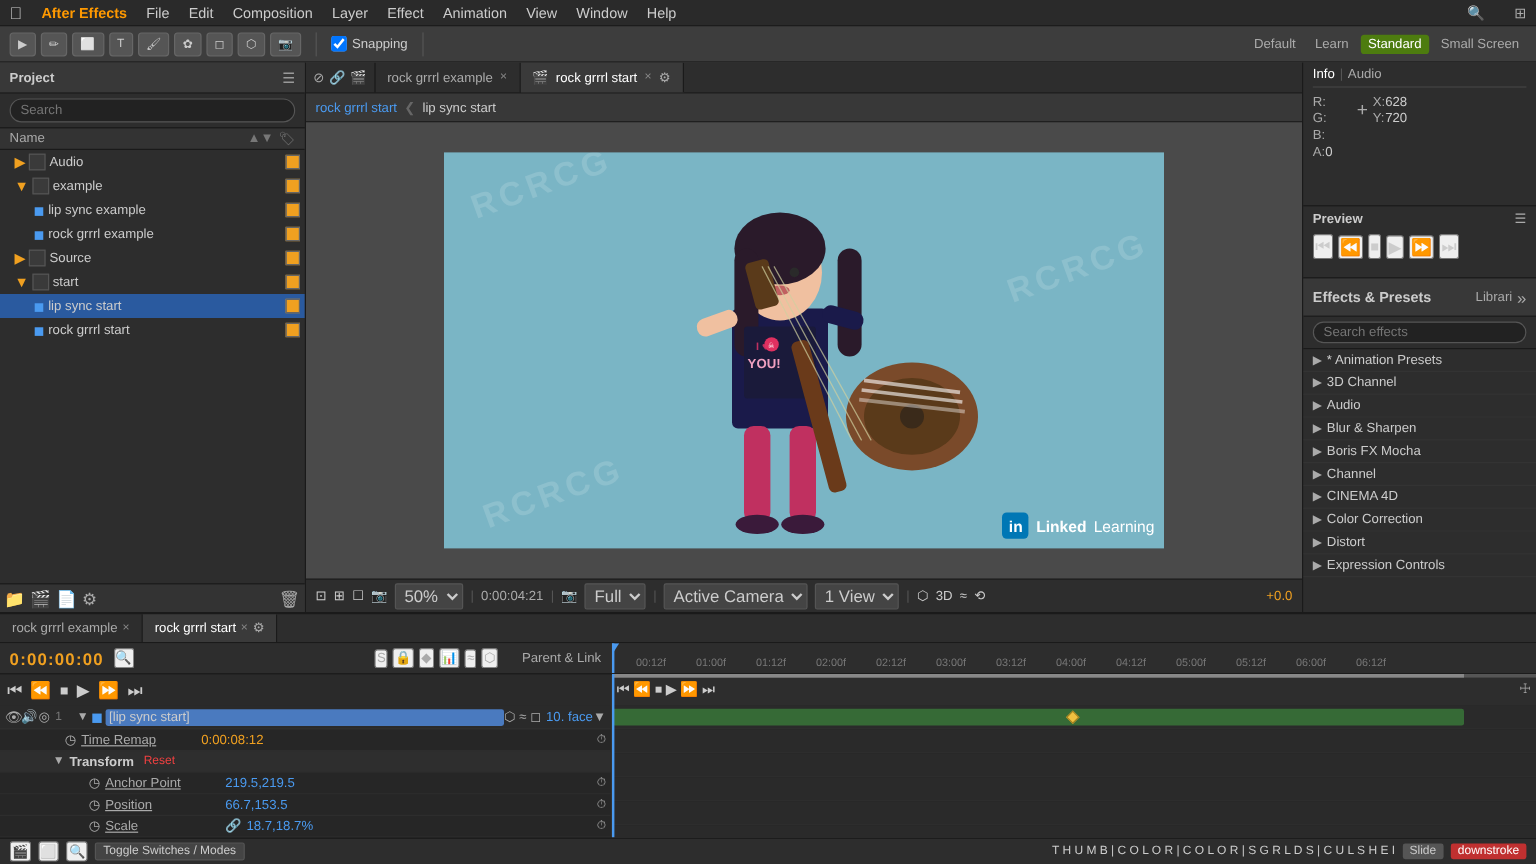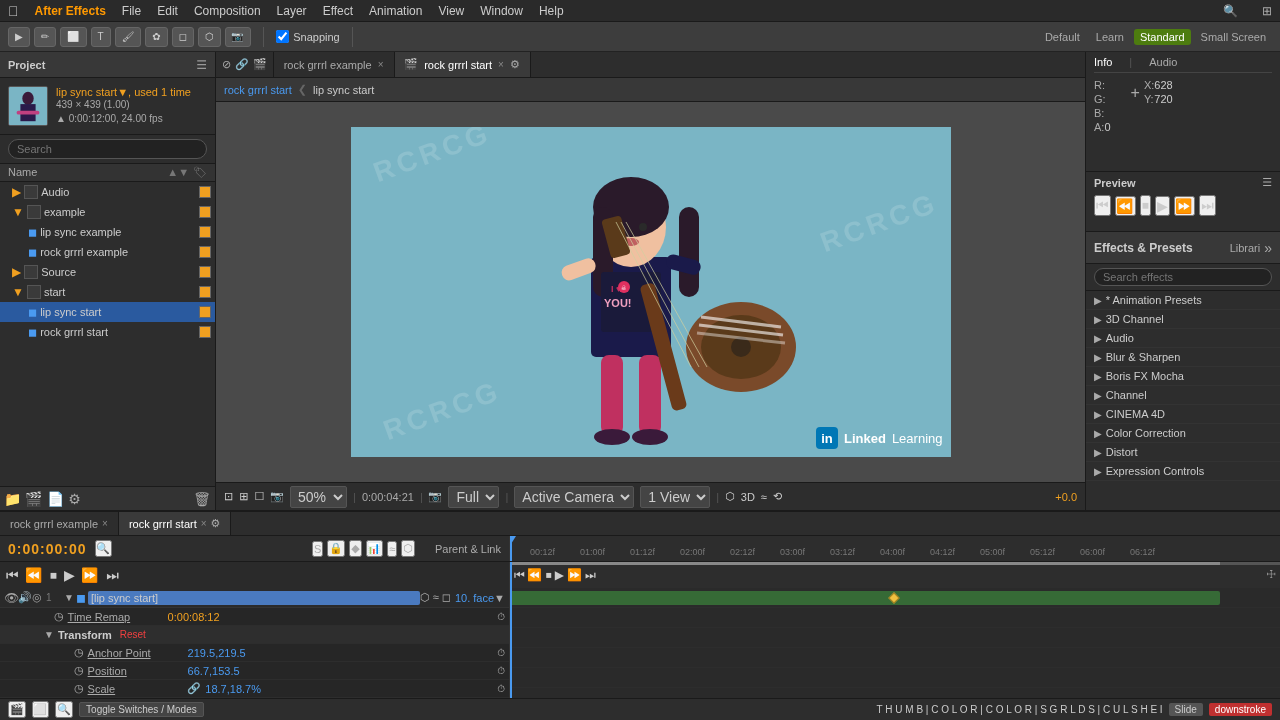--- a/index.html
+++ b/index.html
@@ -66,21 +66,21 @@
 
     
     .main-content {
       display: flex;
       flex: 1;
       overflow: hidden;
     }
 
     
     .left-panel {
-      width: 216px;
+      width: 255px;
       background: #2d2d2d;
       border-right: 1px solid #1a1a1a;
       display: flex;
       flex-direction: column;
       flex-shrink: 0;
     }
     .panel-header {
       background: #383838;
       padding: 4px 8px;
       border-bottom: 1px solid #1a1a1a;
@@ -280,21 +280,21 @@
     }
 
     
     .info-panel {
       height: 120px;
       border-bottom: 1px solid #1a1a1a;
       padding: 4px 8px;
     }
     .info-tabs {
       display: flex;
-      gap: 17px;
+      gap: 4px;
       margin-bottom: 6px;
       border-bottom: 1px solid #444;
       padding-bottom: 4px;
     }
     .info-tab { color: #aaa; font-size: 11px; cursor: pointer; }
     .info-tab.active { color: #fff; }
     .info-row { display: flex; justify-content: space-between; margin-bottom: 2px; }
     .info-label { color: #aaa; font-size: 11px; }
     .info-value { color: #ccc; font-size: 11px; }
     .playing-text { color: #ccc; font-size: 10px; line-height: 1.4; }
@@ -617,35 +617,20 @@
 </div>
 
 <div class="main-content">
 
   <div class="left-panel">
     <div class="panel-header">
       <span class="panel-title">Project</span>
       <span class="panel-menu-icon">☰</span>
     </div>
 
-    <div class="project-preview">
-      <div class="preview-thumb">
-        <svg width="40" height="40" viewBox="0 0 40 40">
-          <rect width="40" height="40" fill="#7ab5c5"></rect>
-          <ellipse cx="20" cy="12" rx="6" ry="7" fill="#3a1a3a"></ellipse>
-          <rect x="12" y="18" width="16" height="18" fill="#2a1a4a"></rect>
-          <rect x="8" y="25" width="24" height="4" rx="2" fill="#c04080"></rect>
-        </svg>
-      </div>
-      <div class="preview-info">
-        <div class="preview-name">lip sync start▼, used 1 time</div>
-        <div class="preview-detail">439 × 439 (1.00)</div>
-        <div class="preview-detail">▲ 0:00:12:00, 24.00 fps</div>
-      </div>
-    </div>
 
     <div class="project-search">
       <input class="search-input" type="text" placeholder="Search" style="">
     </div>
 
     <div class="project-tree">
       <div class="tree-header">
         <span style="flex:1;">Name</span>
         <span style="color:#777;">▲▼</span>
         <span style="color:#777; margin-left:4px;">🏷</span>

